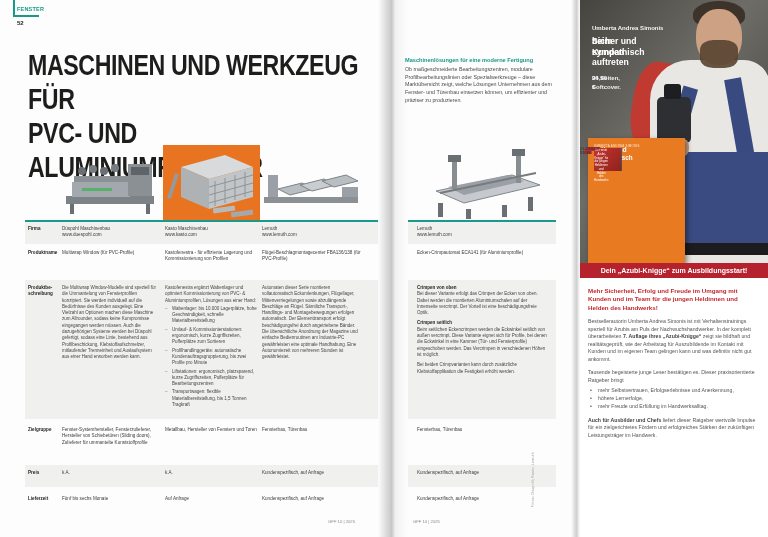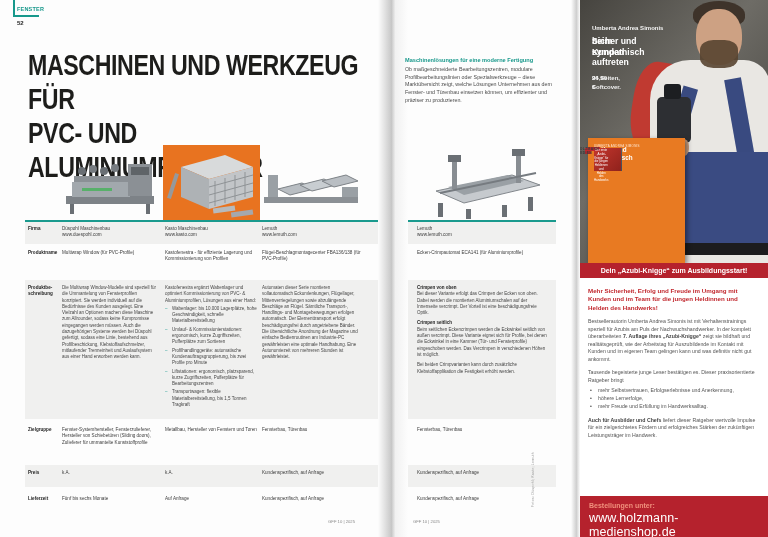--- a/index.html
+++ b/index.html
@@ -349,19 +349,15 @@
       <div class="ad-p"><span>Bestsellerautorin Umberta Andrea Simonis ist mit Verhaltenstrainings speziell für Azubis am Puls der Nachwuchshandwerker. In der komplett überarbeiteten </span><b>7. Auflage ihres „Azubi-Knigge“</b><span> zeigt sie bildhaft und realitätsgeprüft, wie der Arbeitstag für Auszubildende im Kontakt mit Kunden und im eigenen Team gelingen kann und was definitiv nicht gut ankommt.</span></div>
       <div class="ad-p">Tausende begeisterte junge Leser bestätigen es. Dieser praxisorientierte Ratgeber bringt</div>
       <div class="ad-ul">
         <div class="ad-li">mehr Selbstvertrauen, Erfolgserlebnisse und Anerkennung,</div>
         <div class="ad-li">höhere Lernerfolge,</div>
         <div class="ad-li">mehr Freude und Erfüllung im Handwerksalltag.</div>
       </div>
       <div class="ad-p"><b>Auch für Ausbilder und Chefs</b><span> liefert dieser Ratgeber wertvolle Impulse für ein zielgerichtetes Fördern und erfolgreiches Stärken der zukünftigen Leistungsträger im Handwerk.</span></div>
     </div>
 
-    <div class="ad-foot">
-      <div class="ad-order">Bestellungen unter:</div>
-      <div class="ad-url">www.holzmann-medienshop.de</div>
-    </div>
   </div>
 
 </div>
 
 </body></html>

